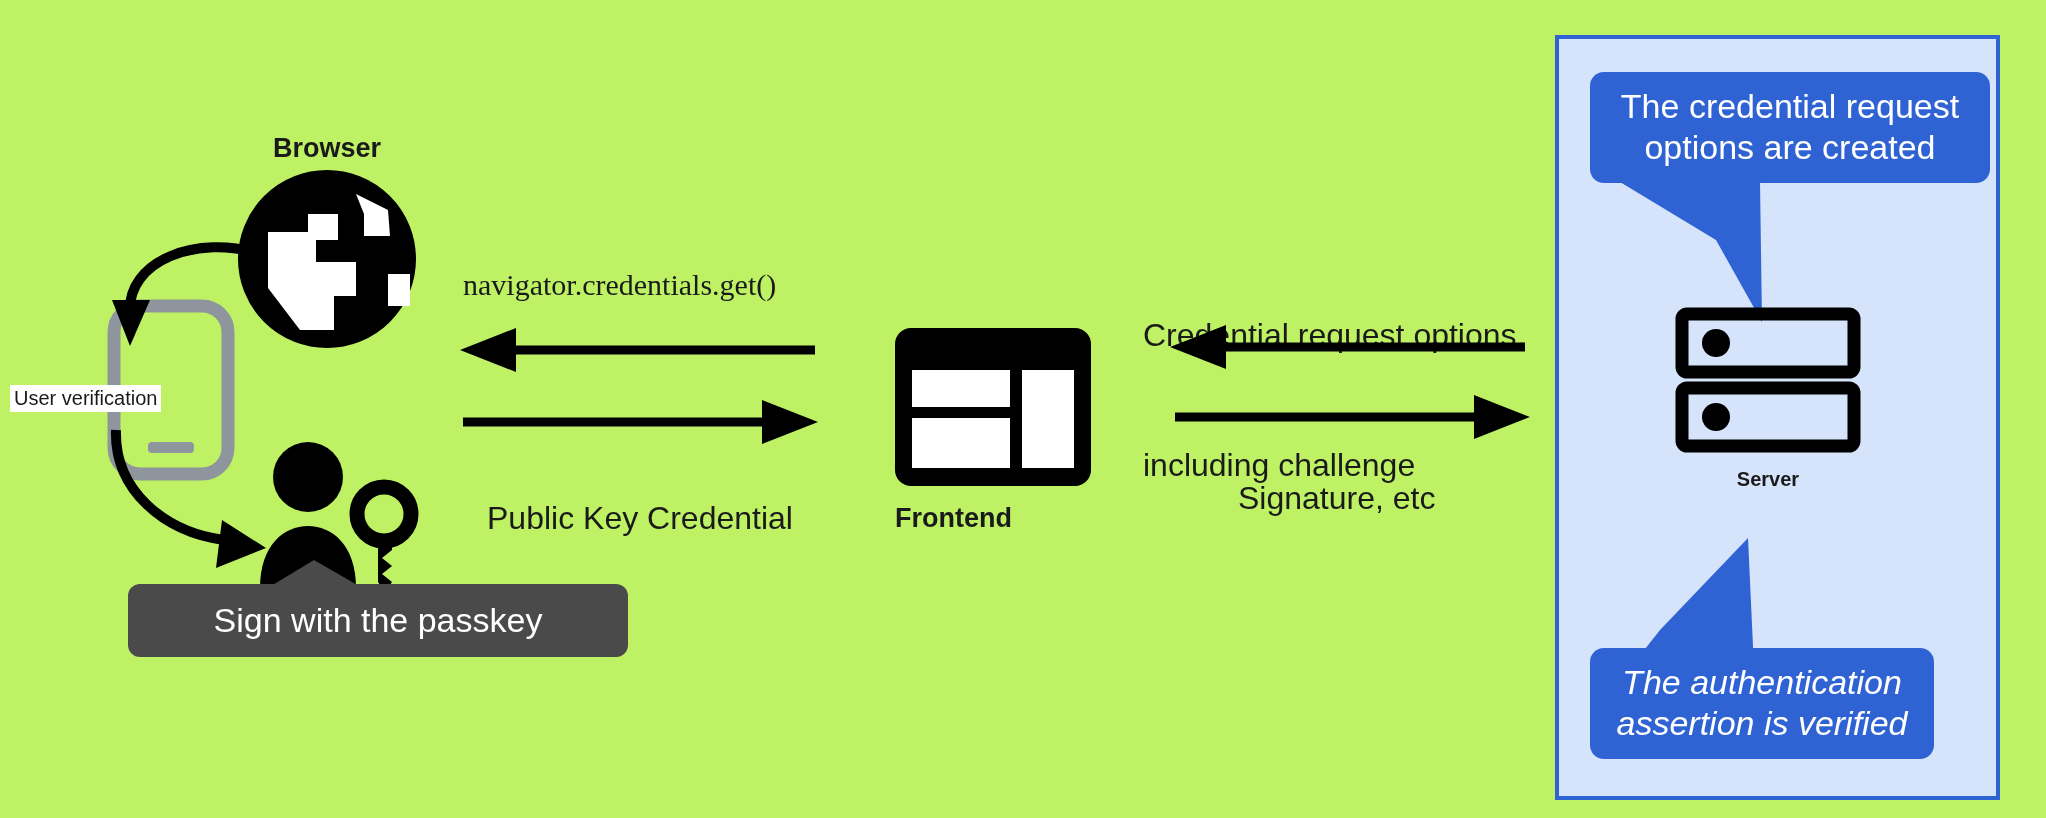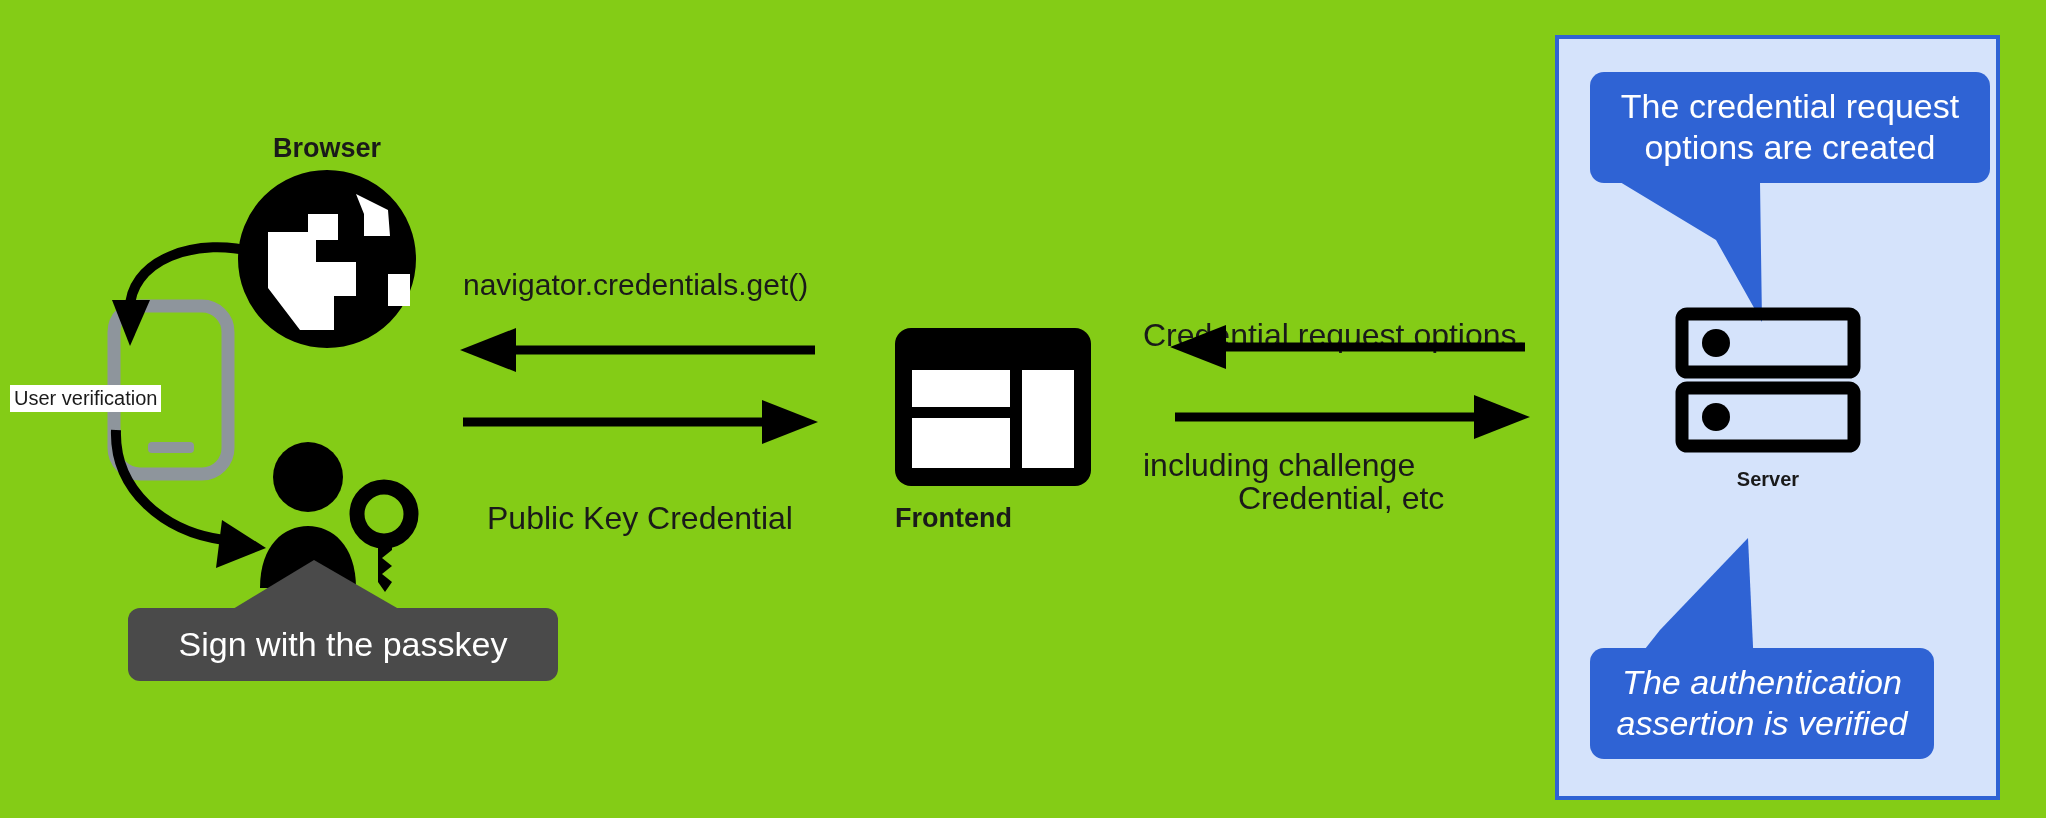--- a/index.html
+++ b/index.html
@@ -1,22 +1,22 @@
 <!DOCTYPE html>
 <html><head>
 <meta charset="utf-8">
 <style>
   html,body{margin:0;padding:0;background:#ffffff;}
   body{width:2046px;height:818px;overflow:hidden;
        font-family:"Liberation Sans","DejaVu Sans",sans-serif;}
-  #canvas{position:relative;width:2046px;height:818px;background:#84cc16;}
+  #canvas{position:relative;width:2046px;height:818px;background:#bef264;}
   .abs{position:absolute;}
   .lbl{color:#1a1a1a;white-space:pre;}
   .bold{font-weight:bold;}
-  .mono{font-family:Liberation Sans, sans-serif;}
+  .mono{font-family:Liberation Serif, serif;}
   svg{display:block;overflow:visible;}
   
   #server-panel{left:1555px;top:35px;width:445px;height:765px;
     background:#d5e3fb;border:4px solid #2f63d4;box-sizing:border-box;}
   .callout{position:absolute;background:#2f63d4;border-radius:14px;
     color:#ffffff;text-align:center;line-height:1.22;
     font-size:34px;padding:14px 18px;box-sizing:border-box;}
   .callout-dark{position:absolute;background:#4a4a4a;border-radius:12px;
     color:#ffffff;text-align:center;line-height:1.2;
     font-size:34px;padding:16px 22px;box-sizing:border-box;}
@@ -60,21 +60,21 @@
   </div>
   <svg class="abs" style="left:1170px;top:330px;" width="355" height="34">
     <line x1="52" y1="17" x2="355" y2="17" stroke="#000" stroke-width="9"></line>
     <polygon points="0,17 56,-5 56,39" fill="#000"></polygon>
   </svg>
 
   <svg class="abs" style="left:1175px;top:400px;" width="355" height="34">
     <line x1="0" y1="17" x2="303" y2="17" stroke="#000" stroke-width="9"></line>
     <polygon points="355,17 299,-5 299,39" fill="#000"></polygon>
   </svg>
-  <div class="abs lbl" style="left:1238px;top:480px;font-size:32px;">Credential, etc</div>
+  <div class="abs lbl" style="left:1238px;top:480px;font-size:32px;">Signature, etc</div>
 
   <svg class="abs" style="left:895px;top:328px;" width="196" height="158">
     <rect x="0" y="0" width="196" height="158" rx="16" fill="#000"></rect>
     <rect x="17" y="42" width="98" height="37" fill="#fff"></rect>
     <rect x="17" y="90" width="98" height="50" fill="#fff"></rect>
     <rect x="127" y="42" width="52" height="98" fill="#fff"></rect>
   </svg>
   <div class="abs lbl bold" style="left:895px;top:503px;width:196px;text-align:left;font-size:27px;">Frontend</div>
 
   <div class="abs lbl mono" style="left:463px;top:268px;font-size:30px;">navigator.credentials.get()</div>
@@ -121,15 +121,15 @@
     <path d="M2,148 C2,105 26,86 50,86 C74,86 98,105 98,148 Z" fill="#000"></path>
     <circle cx="126" cy="74" r="27" fill="none" stroke="#000" stroke-width="15"></circle>
     <path d="M120,98 L134,98 L134,110 L124,118 L134,126 L124,134 L134,142
              L127,152 L120,142 Z" fill="#000"></path>
   </svg>
 
   <svg class="abs" style="left:228px;top:560px;" width="180" height="60">
     <polygon points="86,0 176,52 0,52" fill="#4a4a4a"></polygon>
   </svg>
 
-  <div class="callout-dark" style="left:128px;top:608px;width:430px;">Sign with the passkey</div>
+  <div class="callout-dark" style="left:128px;top:584px;width:500px;">Sign with the passkey</div>
 
 </div>
 
 </body></html>

